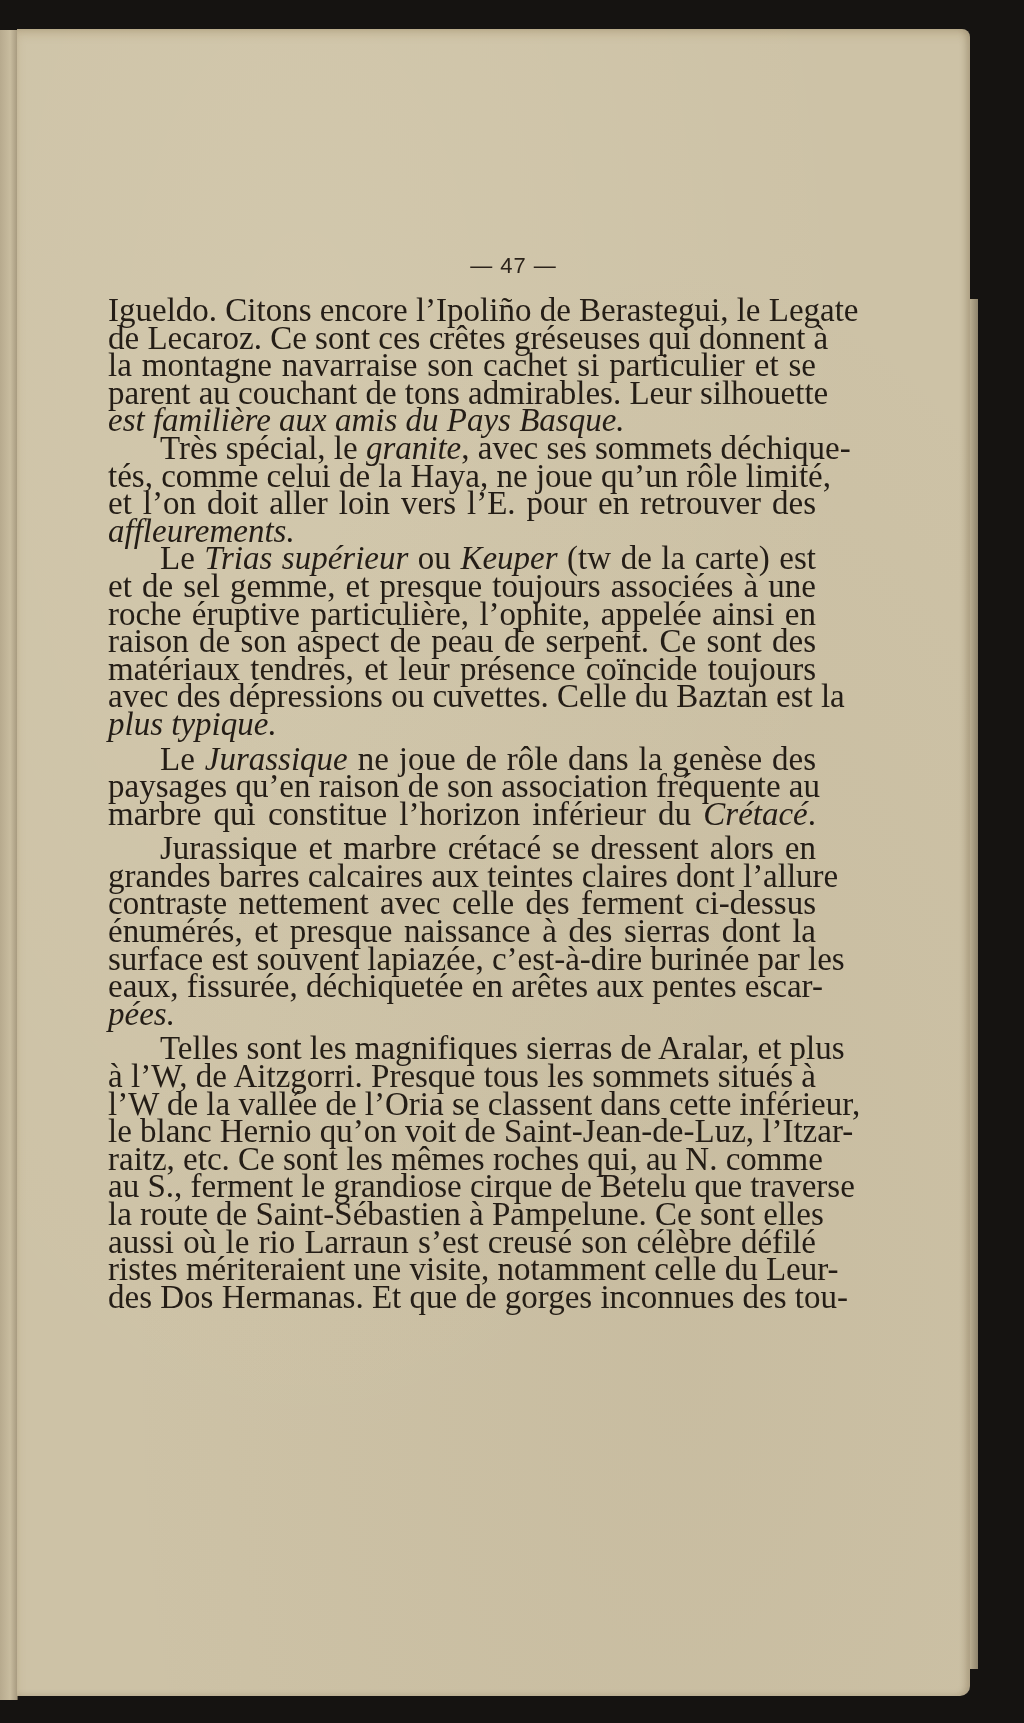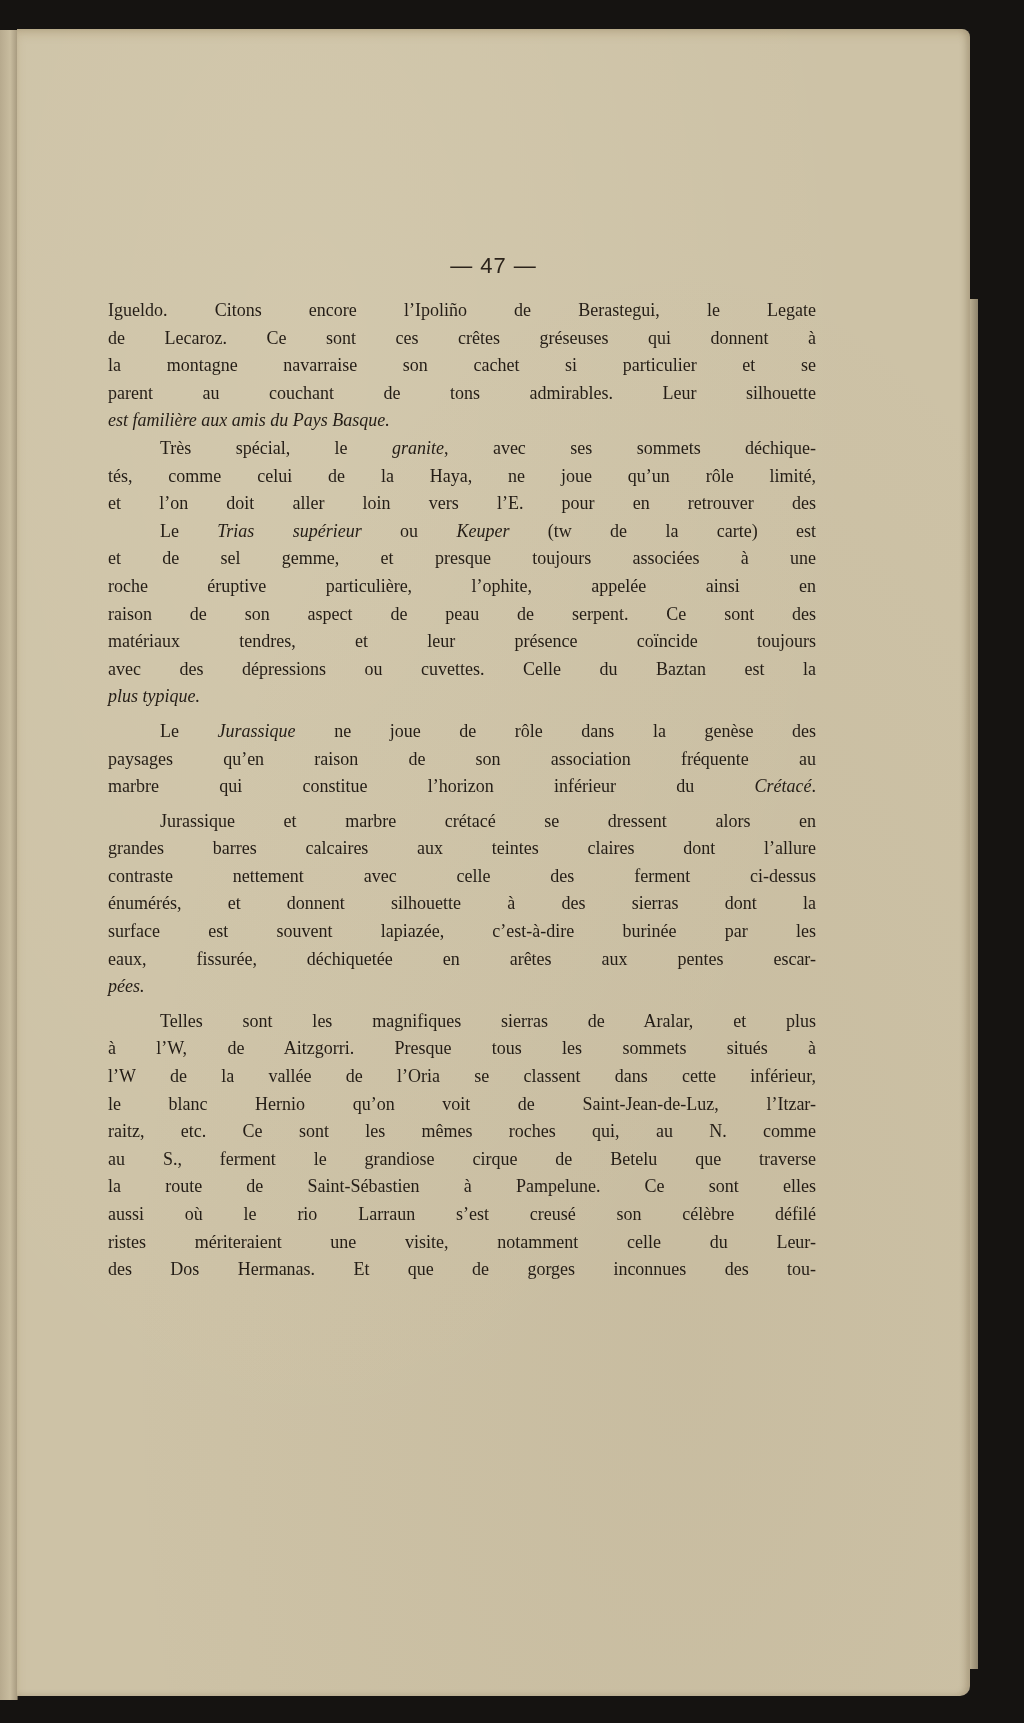--- a/index.html
+++ b/index.html
@@ -48,28 +48,29 @@
     .page-number {
       position: absolute;
       top: 224px;
       left: 0;
       width: 100%;
       text-align: center;
       font-family: "Liberation Sans Narrow", "Liberation Sans", "DejaVu Sans", sans-serif;
       font-size: 22px;
       color: #2b231b;
       letter-spacing: 1px;
+      padding-left: 20px;
     }
     .text-block {
       position: absolute;
       left: 91px;
       top: 268px;
       width: 708px;
       color: #241d16;
-      font-size: 18px;
+      font-size: 33px;
       line-height: 27.6px;
     }
     .line {
       display: block;
       text-align: justify;
       text-align-last: justify;
       white-space: nowrap;
       height: 27.6px;
       overflow: visible;
     }
@@ -104,20 +105,21 @@
       <span class="line">de Lecaroz. Ce sont ces crêtes gréseuses qui donnent à</span>
       <span class="line">la montagne navarraise son cachet si particulier et se</span>
       <span class="line">parent au couchant de tons admirables. Leur silhouette</span>
       <span class="line last">est familière aux amis du Pays Basque.</span>
     </div>
 
     <div>
       <span class="line indent"><span>Très spécial, le </span><span class="it">granite</span><span>, avec ses sommets déchique-</span></span>
       <span class="line">tés, comme celui de la Haya, ne joue qu’un rôle limité,</span>
       <span class="line">et l’on doit aller loin vers l’E. pour en retrouver des</span>
+      <span class="line last">affleurements.</span>
     </div>
 
     <div>
       <span class="line indent"><span>Le </span><span class="it">Trias supérieur</span><span> ou </span><span class="it">Keuper</span><span> (tw de la carte) est</span></span>
       <span class="line">et de sel gemme, et presque toujours associées à une</span>
       <span class="line">roche éruptive particulière, l’ophite, appelée ainsi en</span>
       <span class="line">raison de son aspect de peau de serpent. Ce sont des</span>
       <span class="line">matériaux tendres, et leur présence coïncide toujours</span>
       <span class="line">avec des dépressions ou cuvettes. Celle du Baztan est la</span>
       <span class="line last">plus typique.</span>
@@ -126,21 +128,21 @@
     <div>
       <span class="line indent gap-before"><span>Le </span><span class="it">Jurassique</span><span> ne joue de rôle dans la genèse des</span></span>
       <span class="line">paysages qu’en raison de son association fréquente au</span>
       <span class="line"><span>marbre qui constitue l’horizon inférieur du </span><span class="it">Crétacé</span><span>.</span></span>
     </div>
 
     <div>
       <span class="line indent gap-before">Jurassique et marbre crétacé se dressent alors en</span>
       <span class="line">grandes barres calcaires aux teintes claires dont l’allure</span>
       <span class="line">contraste nettement avec celle des ferment ci-dessus</span>
-      <span class="line">énumérés, et donnent silhouette à des sierras dont la</span>
+      <span class="line">énumérés, et presque naissance à des sierras dont la</span>
       <span class="line">surface est souvent lapiazée, c’est-à-dire burinée par les</span>
       <span class="line">eaux, fissurée, déchiquetée en arêtes aux pentes escar-</span>
       <span class="line last">pées.</span>
     </div>
 
     <div>
       <span class="line indent gap-before">Telles sont les magnifiques sierras de Aralar, et plus</span>
       <span class="line">à l’W, de Aitzgorri. Presque tous les sommets situés à</span>
       <span class="line">l’W de la vallée de l’Oria se classent dans cette inférieur,</span>
       <span class="line">le blanc Hernio qu’on voit de Saint-Jean-de-Luz, l’Itzar-</span>

